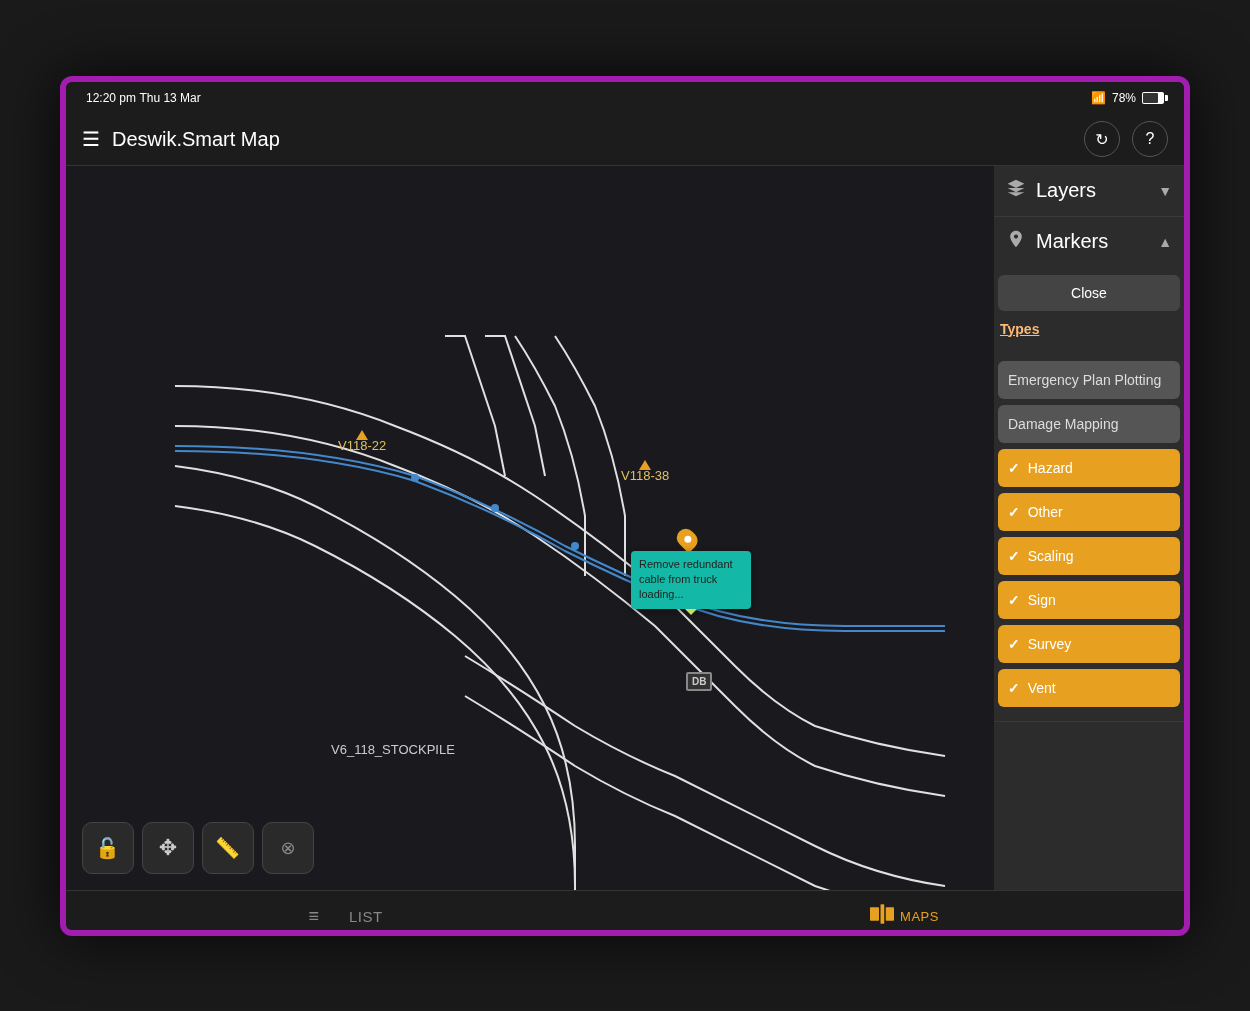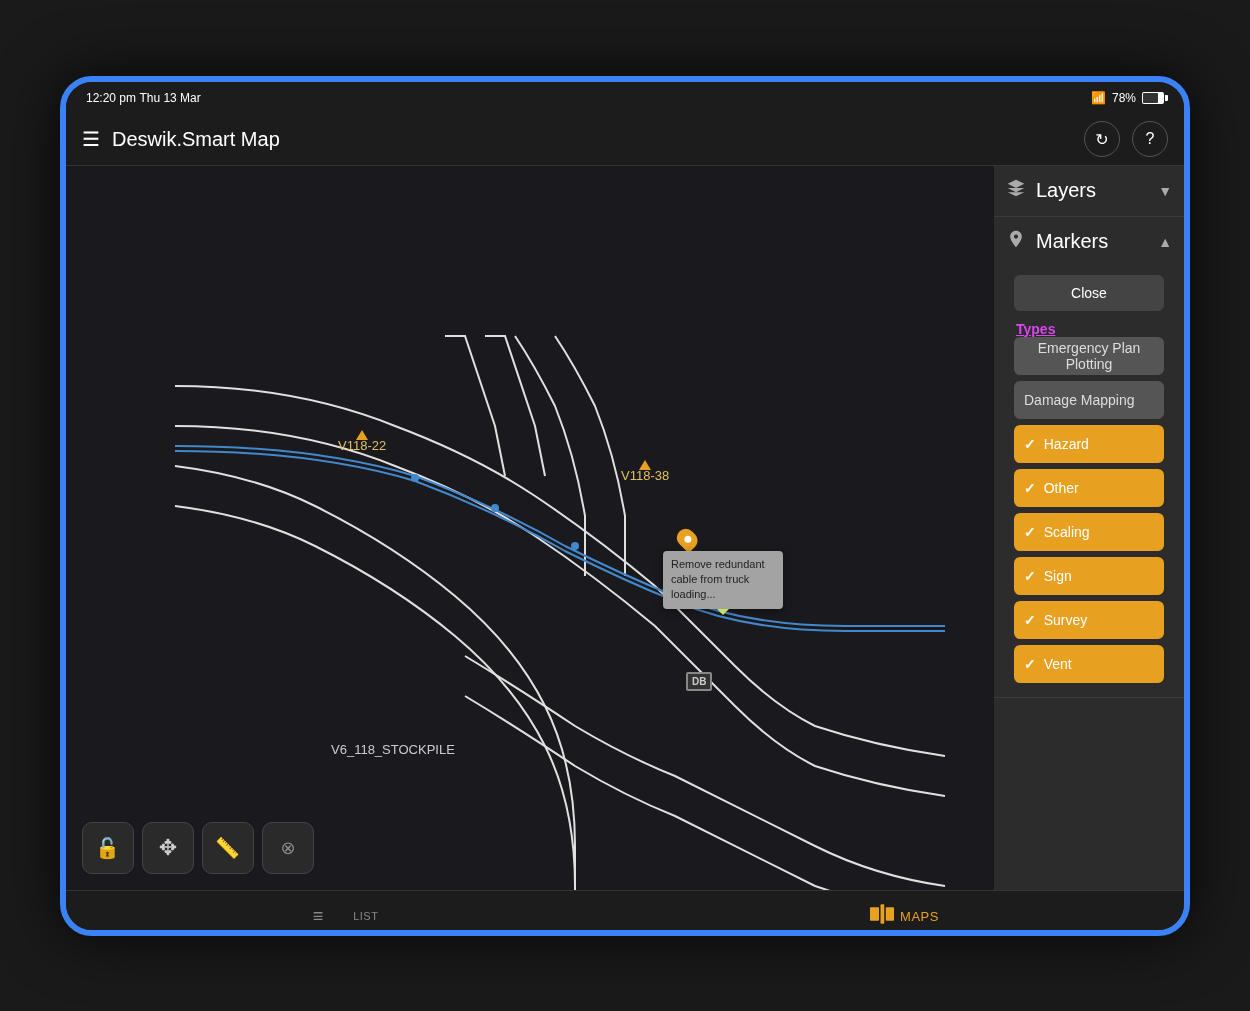--- a/index.html
+++ b/index.html
@@ -8,22 +8,22 @@
       display: flex;
       justify-content: center;
       align-items: center;
       min-height: 100vh;
       font-family: -apple-system, BlinkMacSystemFont, 'Helvetica Neue', Arial, sans-serif;
     }
     .device-frame {
       width: 1130px;
       height: 860px;
       background: #2a2a2a;
-      border-radius: 32px;
-      border: 6px solid #3b82f6;
+      border-radius: 12px;
+      border: 6px solid #a21caf;
       overflow: hidden;
       position: relative;
       box-shadow: 0 0 60px rgba(0,0,0,0.8);
     }
     
     .status-bar {
       background: #1c1c1c;
       height: 32px;
       display: flex;
       align-items: center;
@@ -108,30 +108,29 @@
       font-weight: 500;
     }
     .map-label-white {
       position: absolute;
       color: #ccc;
       font-size: 13px;
     }
     
     .map-tooltip {
       position: absolute;
-      background: #a3a3a3;
+      background: #14b8a6;
       border-radius: 4px;
       padding: 6px 8px;
       font-size: 11px;
       color: #222;
       line-height: 1.4;
       max-width: 120px;
       font-weight: 500;
       box-shadow: 0 2px 8px rgba(0,0,0,0.4);
-      margin-left: 32px;
     }
     .map-tooltip::after {
       content: '';
       position: absolute;
       bottom: -6px;
       left: 50%;
       transform: translateX(-50%);
       border: 6px solid transparent;
       border-bottom: none;
       border-top-color: #c8e060;
@@ -200,38 +199,38 @@
     .panel-icon {
       color: #aaa;
       font-size: 18px;
     }
     .panel-chevron {
       color: #aaa;
       font-size: 14px;
     }
     
     .markers-section {
-      padding: 8px 20px;
+      padding: 8px 4px;
     }
     .close-btn {
       width: 100%;
       height: 36px;
       background: #444;
       border: none;
       border-radius: 6px;
       color: #fff;
       font-size: 14px;
       cursor: pointer;
       margin-bottom: 10px;
     }
     .types-label {
-      color: #d946ef;
+      color: #fdba74;
       font-size: 14px;
       font-weight: 600;
-      margin-bottom: 0;
+      margin-bottom: 24px;
       padding-left: 2px;
       text-decoration: underline;
     }
     .type-btn {
       width: 100%;
       height: 38px;
       border-radius: 6px;
       border: none;
       font-size: 14px;
       font-weight: 500;
@@ -266,21 +265,21 @@
       flex: 1;
       display: flex;
       align-items: center;
       justify-content: center;
       gap: 6px;
       cursor: pointer;
       height: 100%;
     }
     .nav-label {
       color: #888;
-      font-size: 11px;
+      font-size: 15px;
       font-weight: 500;
       letter-spacing: 0.5px;
       margin-left: 24px;
     }
     .nav-label-active {
       color: #e8a020;
       font-size: 13px;
       font-weight: 500;
       letter-spacing: 0.5px;
     }

